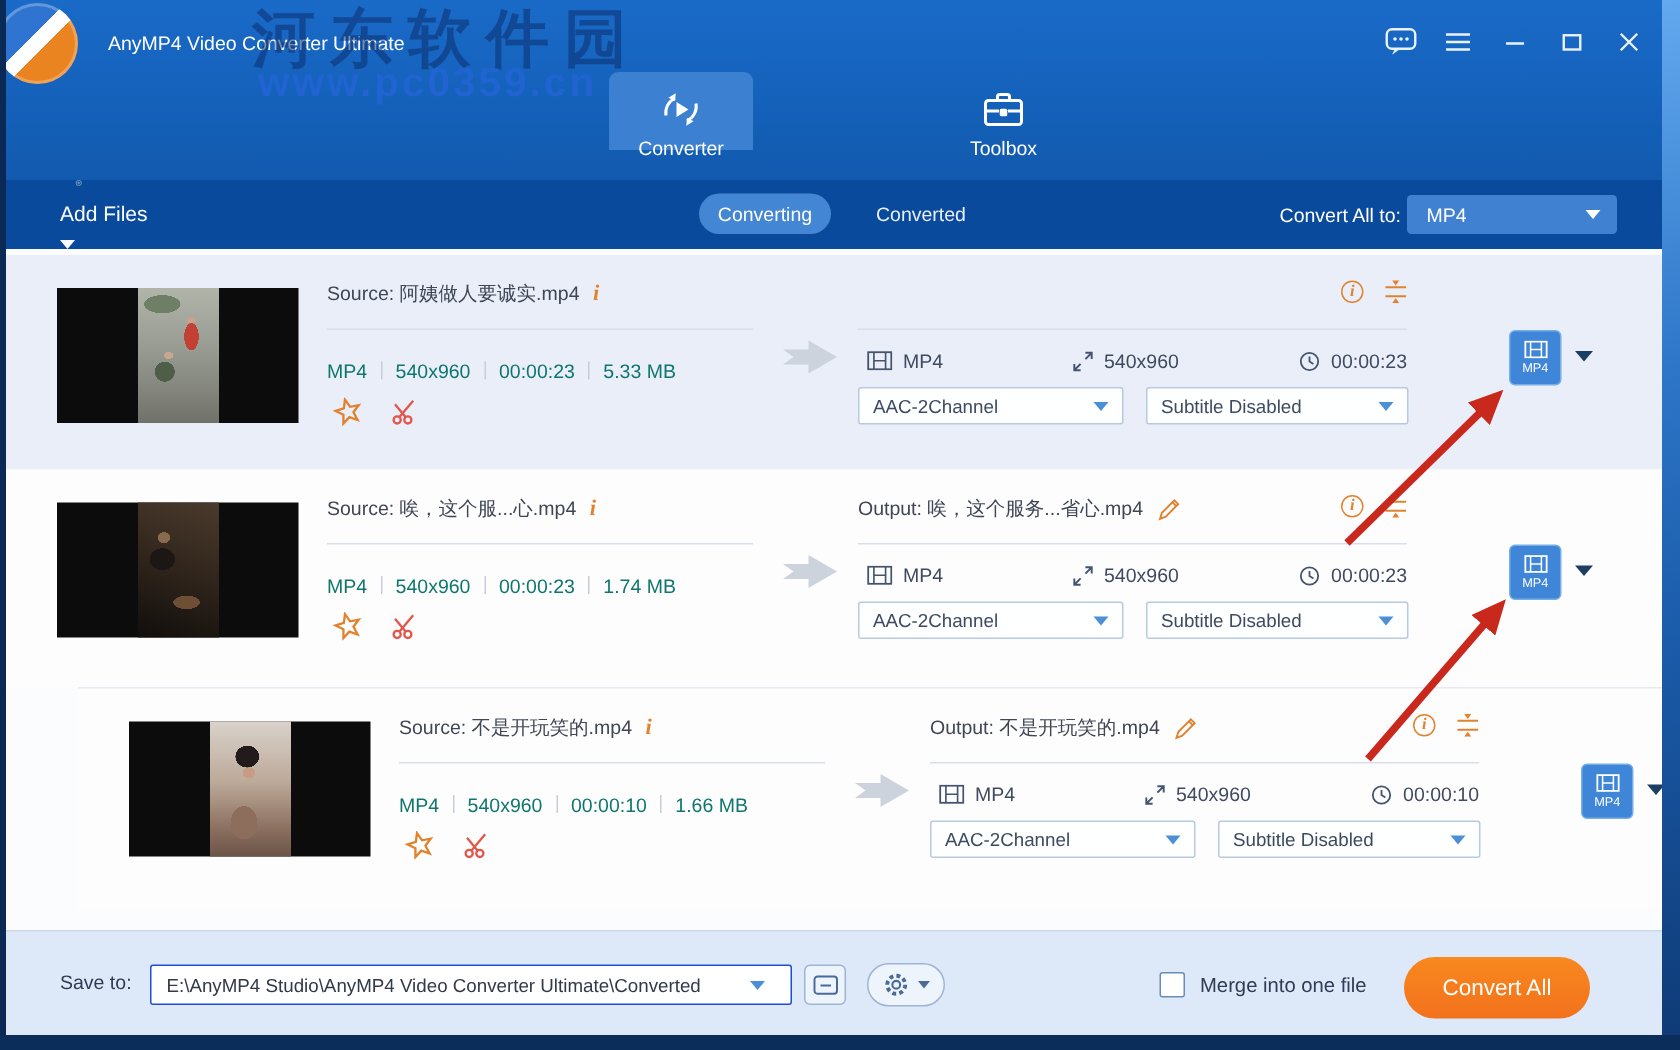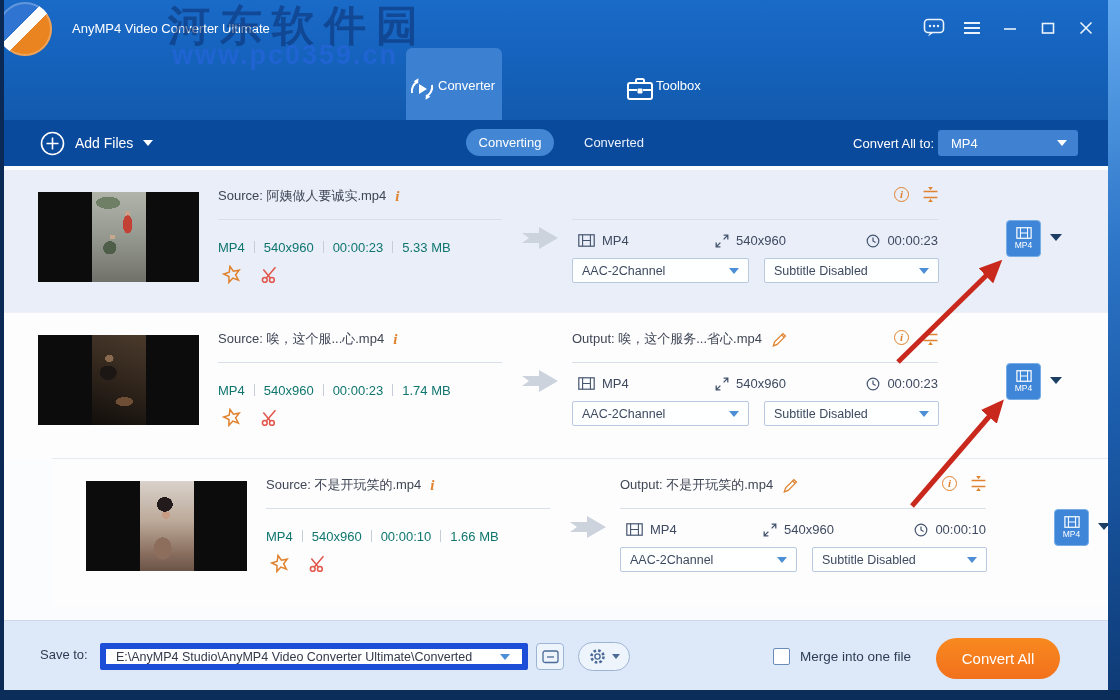--- a/index.html
+++ b/index.html
@@ -25,30 +25,30 @@
     box-shadow:0 0 0 2px rgba(255,255,255,.25) inset;}
   .app-title{position:absolute;left:68px;top:21px;color:#fff;font-size:13px;}
   .wm-title{position:absolute;left:168px;top:-2px;font-size:42px;font-weight:bold;letter-spacing:10px;
     color:rgba(13,48,112,.55);z-index:60;pointer-events:none;}
   .wm-url{position:absolute;left:172px;top:40px;font-size:27px;font-weight:bold;letter-spacing:2px;
     color:rgba(35,100,215,.8);z-index:60;pointer-events:none;}
   .tb-controls{position:absolute;right:10px;top:16px;display:flex;align-items:center;gap:14px;}
   .tb-btn{width:24px;height:24px;display:flex;align-items:center;justify-content:center;color:#eaf2fc;cursor:pointer;}
 
   
-  .tab{position:absolute;top:48px;height:72px;display:flex;flex-direction:row;align-items:center;color:#fff;cursor:pointer;}
+  .tab{position:absolute;top:48px;height:52px;display:flex;flex-direction:column;align-items:center;color:#fff;cursor:pointer;}
   .tab .t-icon{margin-top:10px;height:34px;display:flex;align-items:center;}
   .tab .t-label{font-size:13px;margin-top:3px;}
   .tab-converter{left:402px;width:96px;background:#3c80d1;border-radius:6px 6px 0 0;}
   .tab-ripper{left:516px;width:84px;}
   .tab-toolbox{left:620px;width:90px;}
 
   
   .toolbar{position:absolute;left:0;top:120px;width:1104px;height:46px;background:#0a4a9d;}
-  .add-files{position:absolute;left:36px;top:0;height:46px;display:flex;align-items:center;gap:10px;color:#fff;font-size:14px;cursor:pointer;}
+  .add-files{position:absolute;left:36px;top:0;height:46px;display:flex;align-items:flex-start;gap:10px;color:#fff;font-size:14px;cursor:pointer;flex-direction:column;}
   .seg-converting{position:absolute;left:462px;top:9px;width:88px;height:27px;background:#4386d3;border-radius:14px;
     color:#fff;font-size:13px;display:flex;align-items:center;justify-content:center;cursor:pointer;}
   .seg-converted{position:absolute;left:580px;top:9px;height:27px;color:#e9f0fb;font-size:13px;display:flex;align-items:center;cursor:pointer;}
   .cat-label{position:absolute;right:174px;top:0;height:46px;display:flex;align-items:center;color:#fff;font-size:13px;}
   .cat-dd{position:absolute;left:934px;top:10px;width:140px;height:26px;background:#4081d2;border-radius:3px;
     color:#fff;font-size:13px;display:flex;align-items:center;padding-left:13px;box-sizing:border-box;cursor:pointer;}
   .cat-dd .caret{position:absolute;right:11px;top:10px;}
 
   
   .caret{width:0;height:0;border-left:5px solid transparent;border-right:5px solid transparent;border-top:6px solid #fff;display:inline-block;}
@@ -116,21 +116,21 @@
   .fmt-badge{position:absolute;left:1002px;top:50px;width:35px;height:37px;background:#3f86d8;
     border:1px solid #77aee6;border-radius:4px;box-sizing:border-box;display:flex;flex-direction:column;
     align-items:center;justify-content:center;gap:2px;cursor:pointer;}
   .fmt-badge .fb-label{color:#fff;font-size:8.5px;line-height:1;}
   .fmt-caret{position:absolute;left:1046px;top:64px;cursor:pointer;}
 
   
   .footer{position:absolute;left:0;top:620px;width:1104px;height:70px;background:#dde9f8;border-top:1px solid #cdd9eb;}
   .save-label{position:absolute;left:36px;top:26px;font-size:13px;color:#2e3b52;}
   .save-input{position:absolute;left:96px;top:22px;width:428px;height:27px;box-sizing:border-box;
-    border:6px solid #1d4ed8;background:#fff;border-radius:2px;font-size:12.5px;color:#33394a;
+    border:1px solid #1d4ed8;background:#fff;border-radius:2px;font-size:12.5px;color:#33394a;
     padding:0 34px 0 10px;font-family:"Liberation Sans","DejaVu Sans",sans-serif;}
   .save-caret{position:absolute;left:496px;top:33px;cursor:pointer;}
   .btn-outline{position:absolute;box-sizing:border-box;border:1px solid #9db4d4;background:#eef4fc;
     display:flex;align-items:center;justify-content:center;color:#4a6a97;cursor:pointer;}
   .folder-btn{left:532px;top:22px;width:28px;height:27px;border-radius:4px;}
   .gear-btn{left:574px;top:21px;width:52px;height:29px;border-radius:15px;gap:5px;}
   .gear-btn .caret{border-top-color:#4a6a97;border-left-width:4px;border-right-width:4px;border-top-width:5px;}
   .merge-box{position:absolute;left:769px;top:27px;width:17px;height:17px;box-sizing:border-box;
     border:1.5px solid #6a8cb8;border-radius:2px;background:#fff;cursor:pointer;}
   .merge-label{position:absolute;left:796px;top:28px;font-size:13.5px;color:#2e3d55;}

